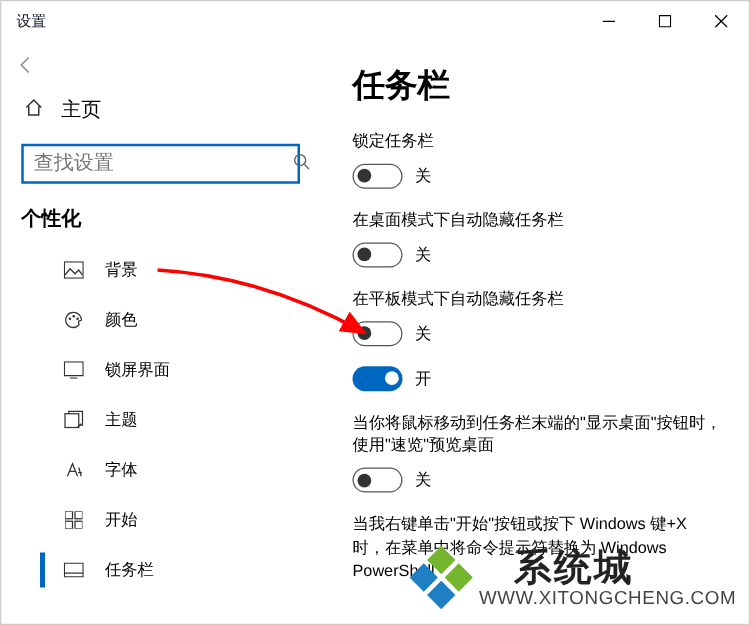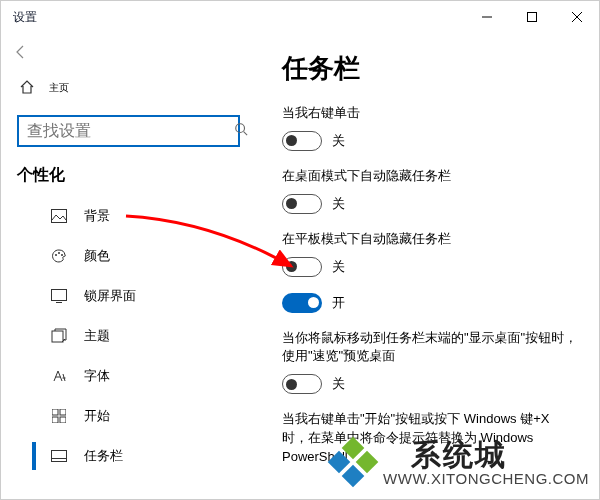--- a/index.html
+++ b/index.html
@@ -5,21 +5,21 @@
 * { margin: 0; padding: 0; box-sizing: border-box; font-family: "Microsoft YaHei", "Segoe UI", sans-serif; }
 body { background: #fff; width: 600px; height: 500px; overflow: hidden; position: relative; border: 1px solid #ccc; }
 .titlebar { display: flex; align-items: center; height: 32px; padding-left: 12px; }
 .titlebar-text { font-size: 12px; color: #0f172a; }
 .titlebar-controls { margin-left: auto; display: flex; }
 .tb-btn { width: 45px; height: 32px; display: flex; align-items: center; justify-content: center; color: #000; }
 .tb-btn svg { width: 10px; height: 10px; }
 .back-btn { width: 40px; height: 34px; display: flex; align-items: center; justify-content: center; }
 .layout { display: flex; height: calc(100% - 32px); }
 .sidebar { width: 255px; display: flex; flex-direction: column; padding-top: 2px; }
-.home-row { display: flex; align-items: center; height: 38px; padding-left: 18px; gap: 14px; font-size: 10px; }
+.home-row { display: flex; align-items: center; height: 38px; padding-left: 18px; gap: 14px; font-size: 16px; }
 .search-wrap { padding: 8px 16px 14px 16px; }
 .search-box { border: 2px solid #0067c0; height: 32px; display: flex; align-items: center; padding: 0 8px; }
 .search-box input { border: none; outline: none; flex: 1; font-size: 16px; background: transparent; }
 .search-box .sicon { color: #555; }
 .section-title { font-size: 16px; font-weight: 600; padding: 4px 16px 10px 16px; }
 .nav { display: flex; flex-direction: column; margin-left: 31px; }
 .nav-item { display: flex; align-items: center; height: 40px; padding-left: 18px; gap: 16px; font-size: 13px; color: #000; position: relative; }
 .nav-item .nicon { width: 18px; display: flex; justify-content: center; color: #333; }
 .nav-item.active::before { content: ""; position: absolute; left: 0; top: 6px; bottom: 6px; width: 4px; background: #0067c0; }
 .content { flex: 1; padding: 18px 20px 0 26px; overflow: hidden; }
@@ -157,21 +157,21 @@
           </span>
         <span>任务栏</span>
       </div>
     </div>
   </div>
 
   <div class="content">
     <div class="page-title">任务栏</div>
 
     <div class="setting">
-      <div class="setting-label">当我右键单击</div>
+      <div class="setting-label">锁定任务栏</div>
       <div class="toggle-row">
         <div class="toggle off">
             <div class="knob"></div>
           </div>
         <span class="toggle-text">关</span>
       </div>
     </div>
 
     <div class="setting">
       <div class="setting-label">在桌面模式下自动隐藏任务栏</div>

